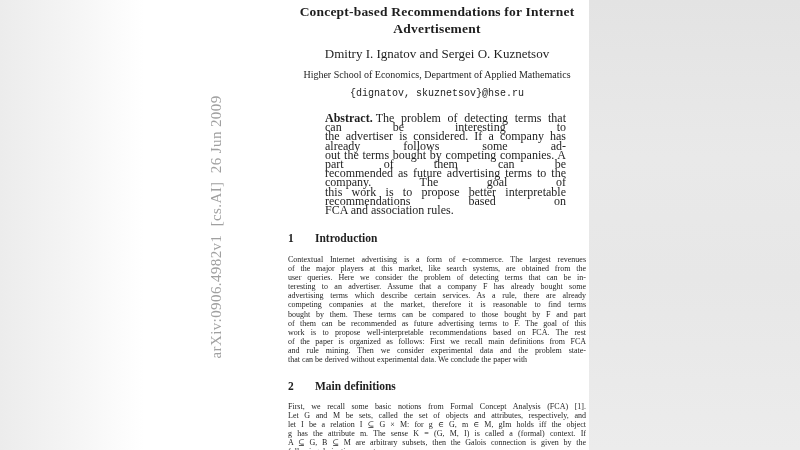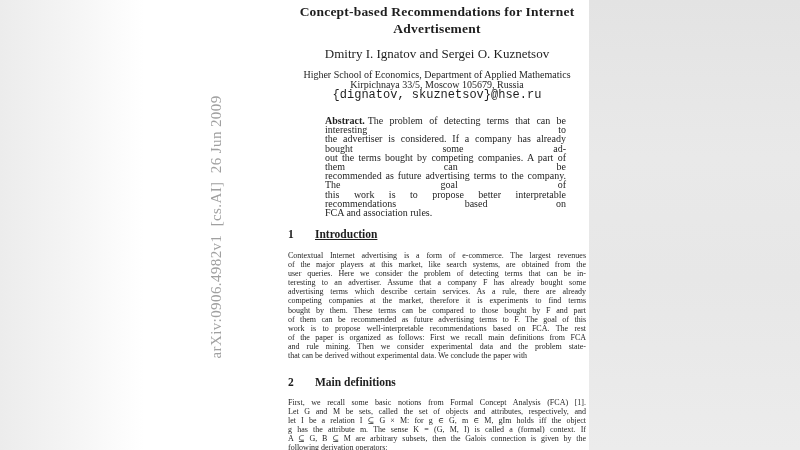--- a/index.html
+++ b/index.html
@@ -33,27 +33,27 @@
     position: absolute; left: 288px; top: 0; width: 298px;
     color: #1e1e1e;
   }
   .tline { text-align: justify; text-align-last: justify; }
   .just > .tline:last-child { text-align-last: left; font-family: Liberation Serif, serif; }
   .center .tline, .center { text-align: center; text-align-last: center; }
   .title { padding-top: 3px; font-size: 13.5px; font-weight: bold; line-height: 17px; letter-spacing: 0.2px; }
   .authors { margin-top: 12px; font-size: 13px; line-height: 10px; }
   .affil { margin-top: 11px; font-size: 10px; line-height: 10px; }
   .email {
-    margin-top: 1px; font-size: 12px; line-height: 9px;
+    margin-top: 9px; font-size: 10px; line-height: 9px;
     font-family: "Liberation Mono", "DejaVu Sans Mono", monospace;
   }
-  .abstract { margin: 16px 20px 11px 37px; font-size: 10px; line-height: 9.2px; }
+  .abstract { margin: 16px 20px 17px 37px; font-size: 12px; line-height: 9.2px; }
   .blab { font-weight: bold; margin-right: 3px; }
   .sec { font-weight: bold; font-size: 11.5px; line-height: 13px; }
-  .sec1 { margin-top: 5px; text-decoration: underline; }
+  .sec1 { margin-top: 5px; }
   .sec2 { margin-top: 16px; }
   .secnum { display: inline-block; width: 27px; }
   .para { font-size: 8px; line-height: 9.05px; }
   .para1 { margin-top: 10px; }
   .para2 { margin-top: 9px; }
 </style>
 </head>
 <body>
 
 <div class="stage">
@@ -66,45 +66,44 @@
 
     <div class="title center">
         <div class="tline">Concept-based Recommendations for Internet</div>
         <div class="tline">Advertisement</div>
       </div>
 
     <div class="authors center">Dmitry I. Ignatov and Sergei O. Kuznetsov</div>
 
     <div class="affil center">
         <div class="tline">Higher School of Economics, Department of Applied Mathematics</div>
-        <div class="tline">Kirpichnaya 33/5, Moscow 105679, Russia</div>
       </div>
 
     <div class="email center">{dignatov, skuznetsov}@hse.ru</div>
 
     <div class="abstract">
       <div class="tline"><span class="blab">Abstract.</span><span>The problem of detecting terms that can be interesting to</span></div>
       <div class="just">
-          <div class="tline">the advertiser is considered. If a company has already bought some ad-</div>
+          <div class="tline">the advertiser is considered. If a company has already follows some ad-</div>
           <div class="tline">out the terms bought by competing companies. A part of them can be</div>
           <div class="tline">recommended as future advertising terms to the company. The goal of</div>
           <div class="tline">this work is to propose better interpretable recommendations based on</div>
           <div class="tline">FCA and association rules.</div>
         </div>
     </div>
 
     <div class="sec sec1"><span class="secnum">1</span><span>Introduction</span></div>
 
     <div class="para para1 just">
         <div class="tline">Contextual Internet advertising is a form of e-commerce. The largest revenues</div>
         <div class="tline">of the major players at this market, like search systems, are obtained from the</div>
         <div class="tline">user queries. Here we consider the problem of detecting terms that can be in-</div>
         <div class="tline">teresting to an advertiser. Assume that a company F has already bought some</div>
         <div class="tline">advertising terms which describe certain services. As a rule, there are already</div>
-        <div class="tline">competing companies at the market, therefore it is experiments to find terms</div>
+        <div class="tline">competing companies at the market, therefore it is reasonable to find terms</div>
         <div class="tline">bought by them. These terms can be compared to those bought by F and part</div>
         <div class="tline">of them can be recommended as future advertising terms to F. The goal of this</div>
         <div class="tline">work is to propose well-interpretable recommendations based on FCA. The rest</div>
         <div class="tline">of the paper is organized as follows: First we recall main definitions from FCA</div>
         <div class="tline">and rule mining. Then we consider experimental data and the problem state-</div>
         <div class="tline">that can be derived without experimental data. We conclude the paper with</div>
       </div>
 
     <div class="sec sec2"><span class="secnum">2</span><span>Main definitions</span></div>
 

